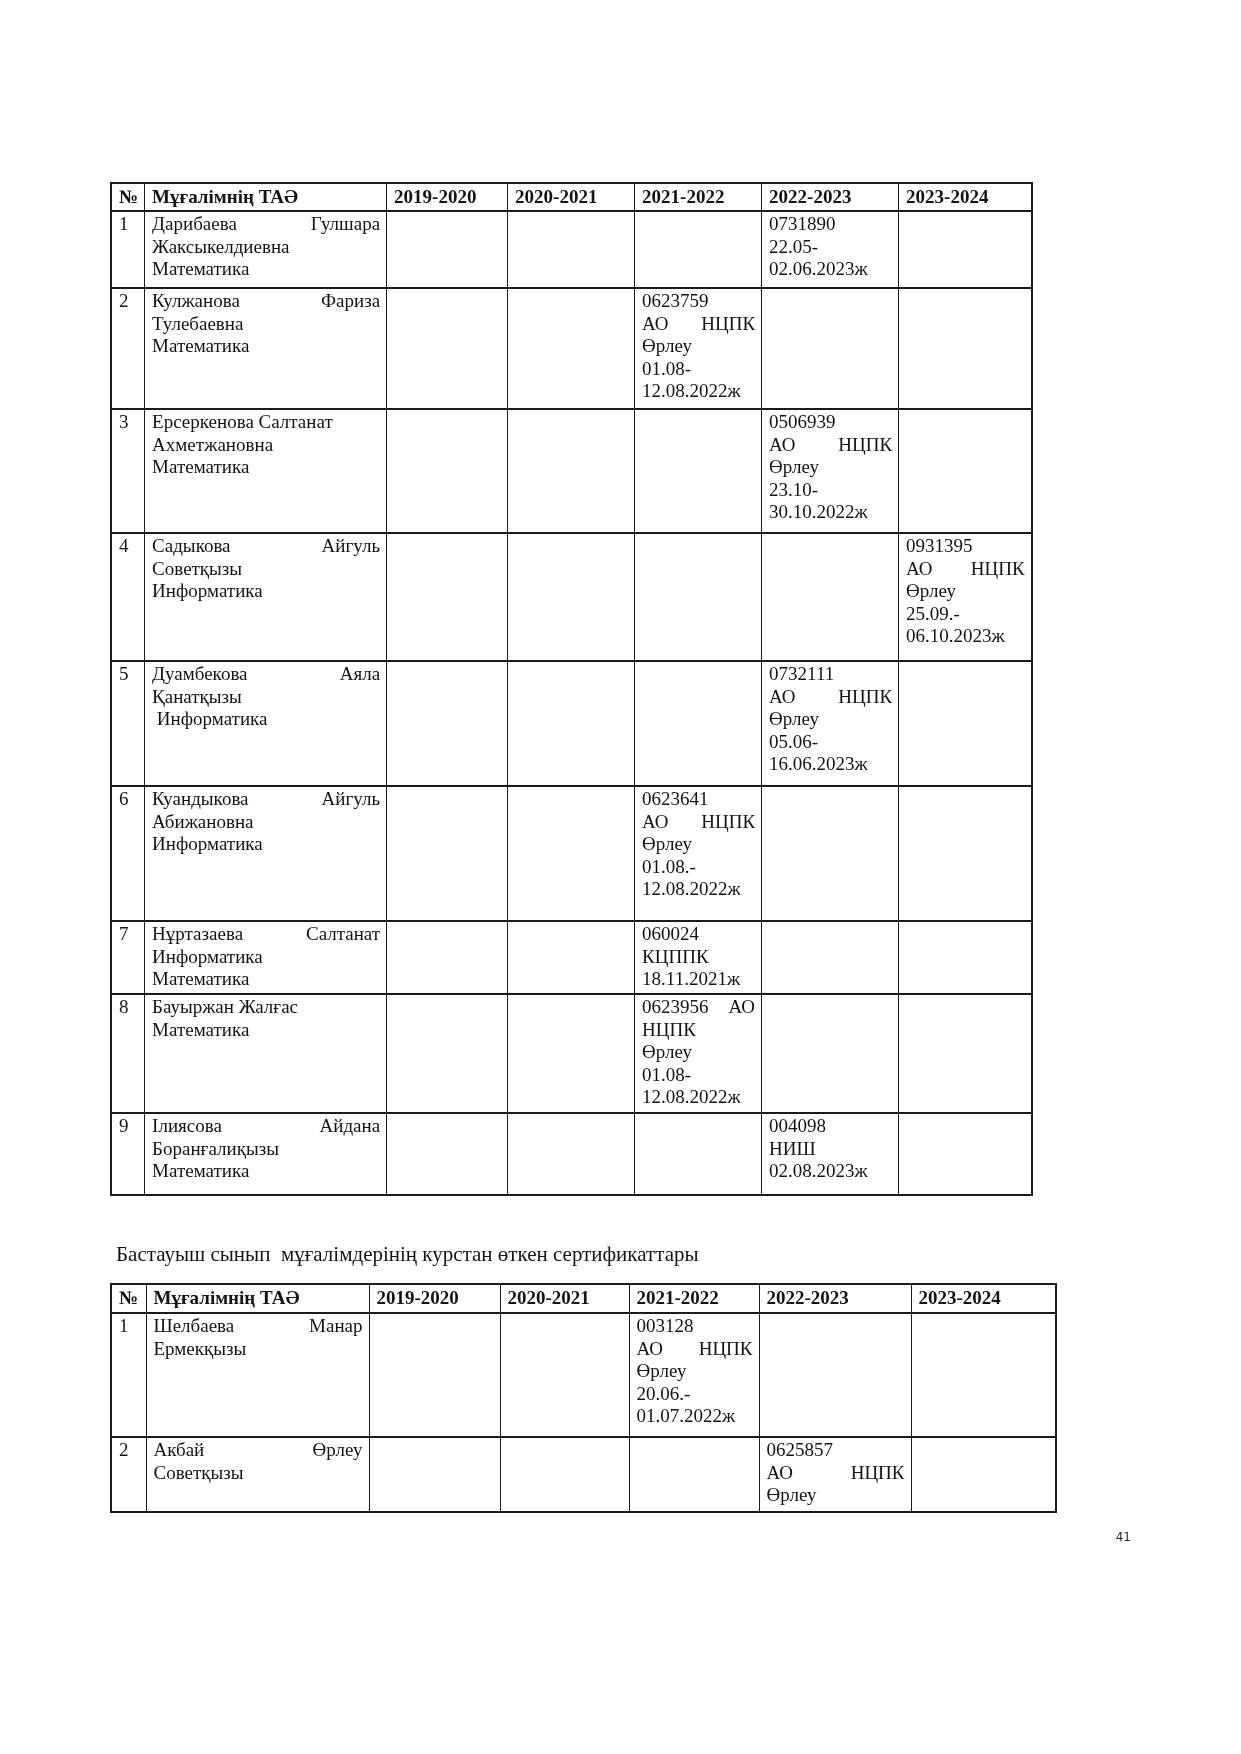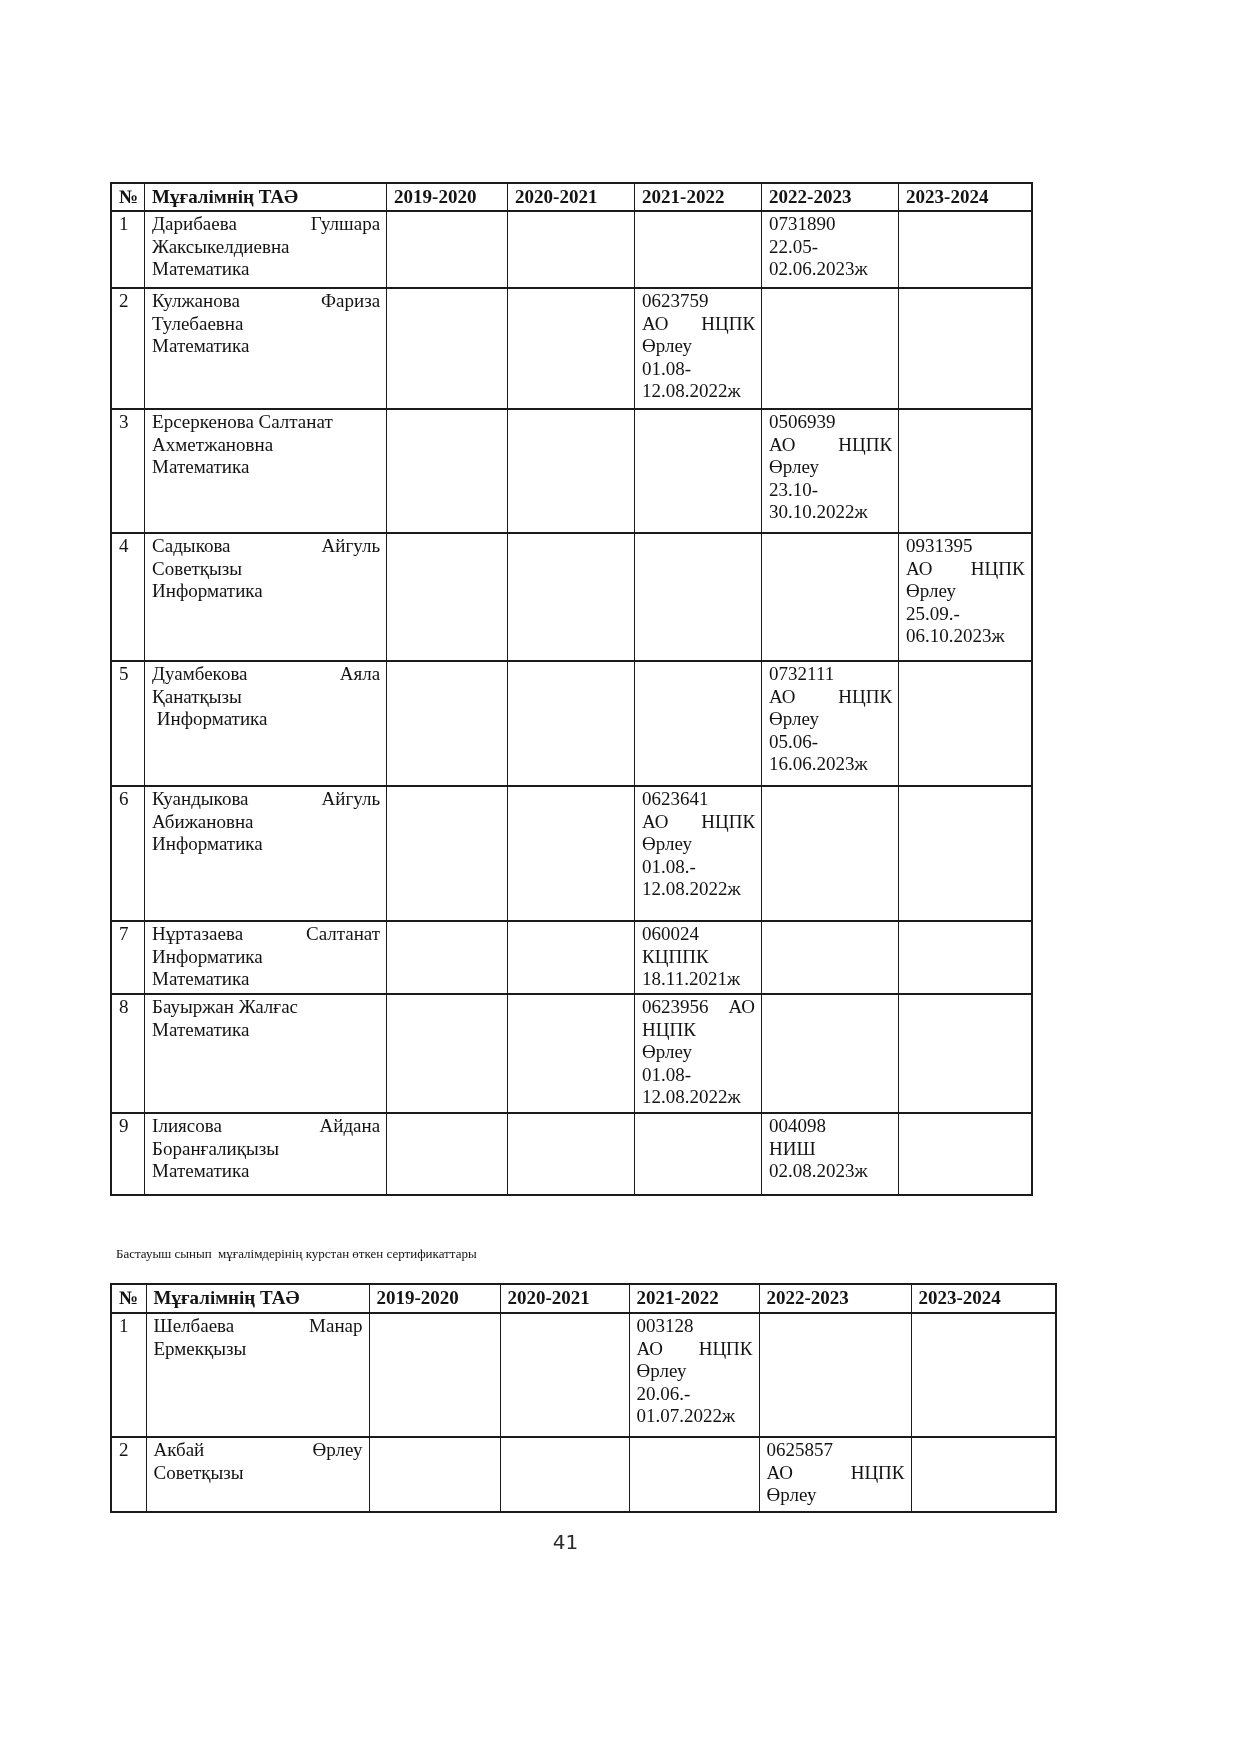--- a/index.html
+++ b/index.html
@@ -19,26 +19,26 @@
     border-bottom:2px solid #1b1b1b;
     vertical-align:top;text-align:left;
     padding:1px 6px 2px 7px;
     font-size:19px;line-height:22.4px;font-weight:normal;
     overflow:hidden;
   }
   th{font-weight:bold;padding-top:2px;}
   .line{white-space:pre-wrap;}
   .spread{display:flex;justify-content:space-between;white-space:normal;font-family:Liberation Serif, serif;}
   .heading{
-    margin:46px 0 17px 116px;font-size:13px;line-height:24px;
+    margin:46px 0 17px 116px;font-size:21px;line-height:24px;
     white-space:pre-wrap;
   }
   .page-number{
-    position:absolute;left:0;right:110px;top:1530px;text-align:center;
-    font-size:20px;color:#2a2a2a;
+    position:absolute;left:0;right:110px;top:1530px;text-align:right;
+    font-size:12px;color:#2a2a2a;
     font-family:"DejaVu Sans","Liberation Sans",sans-serif;
   }
 </style>
 </head>
 <body>
 
 <div class="page">
 
   <table class="doc-table t1">
       <colgroup>

